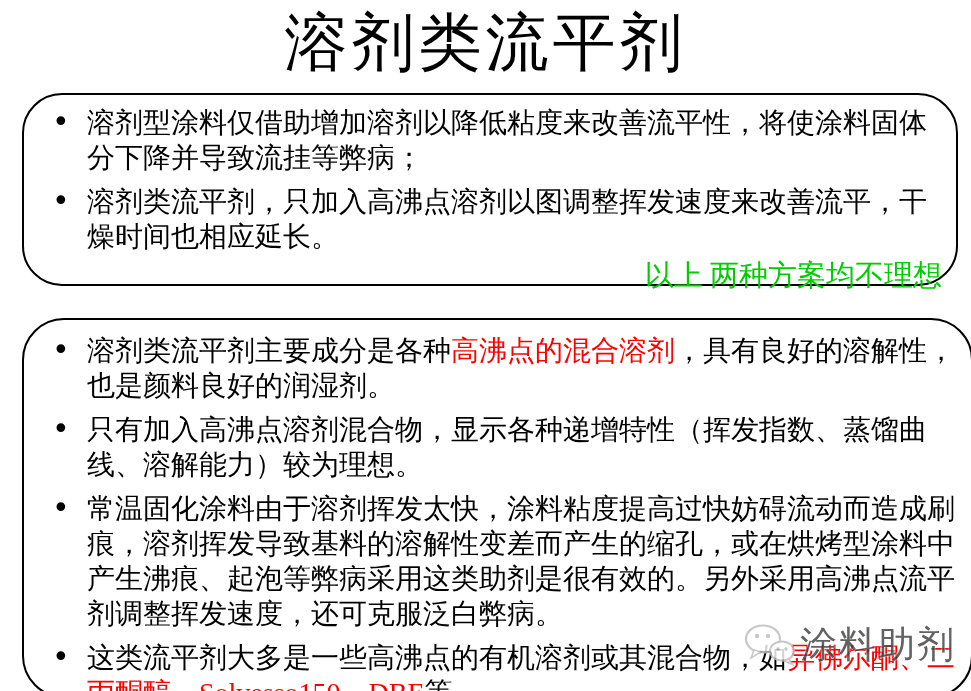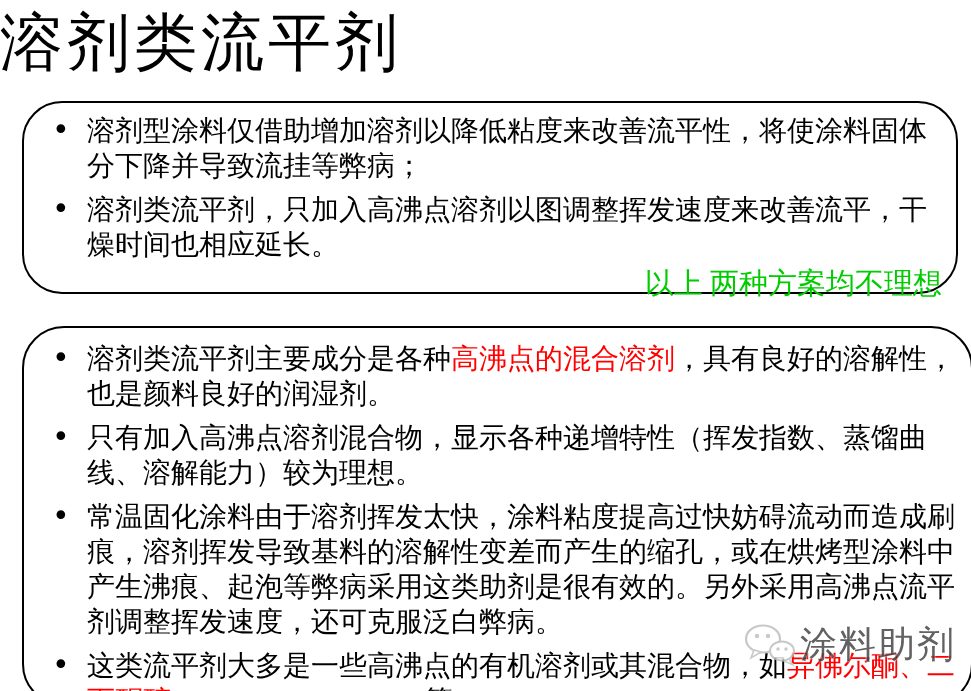--- a/index.html
+++ b/index.html
@@ -8,31 +8,31 @@
     position:relative;
     width:971px; height:691px;
     background:#ffffff;
     overflow:hidden;
     font-family:"Liberation Serif","DejaVu Serif",serif;
     color:#000;
   }
   .slide-title {
     position:absolute;
     top:0px; left:0; width:100%;
+    text-align:center;
     font-size:63px;
     font-weight:400;
     letter-spacing:4px;
     line-height:86px;
     white-space:nowrap;
   }
   .rounded-box {
     position:absolute;
     border:2px solid #000;
     background:#fff;
-    margin-top:8px;
   }
   .box1 {
     left:22px; top:93px;
     width:936px; height:193px;
     border-radius:40px;
     padding:10px 14px 0 0;
   }
   .box2 {
     left:22px; top:318px;
     width:951px; height:380px;

